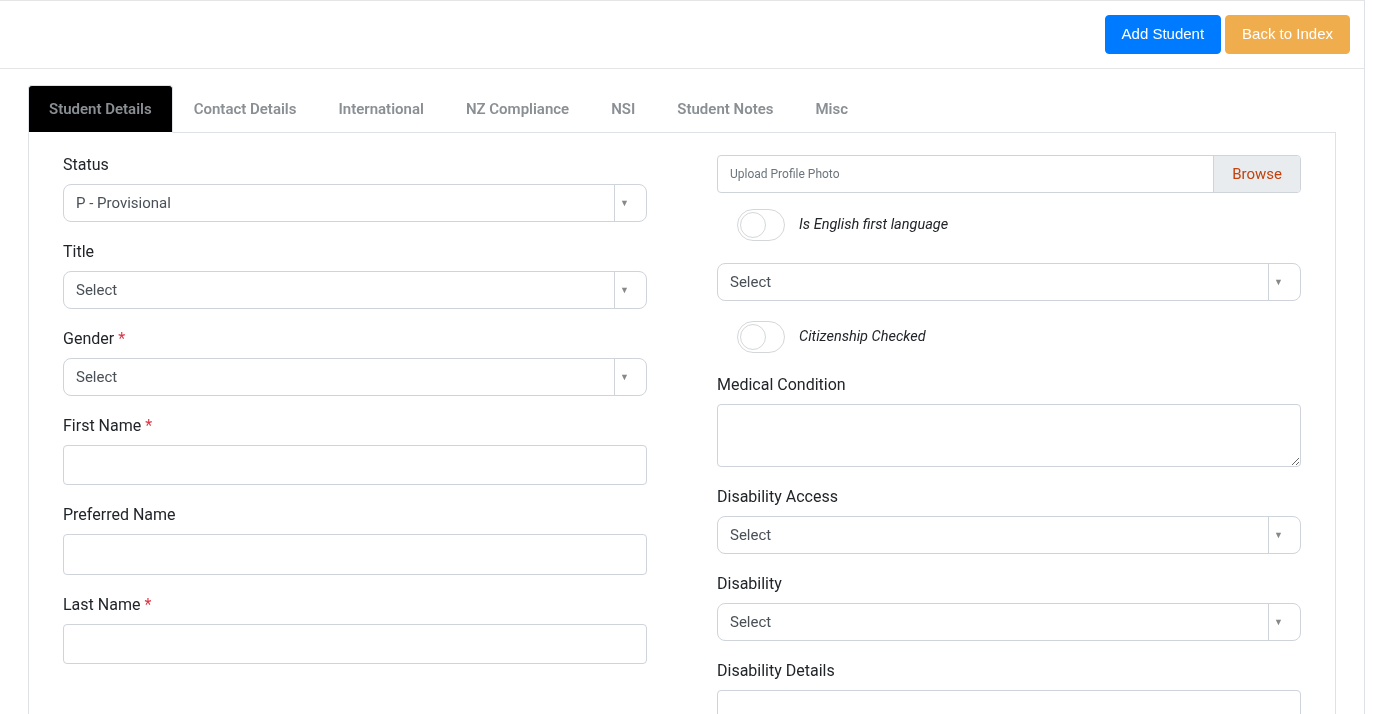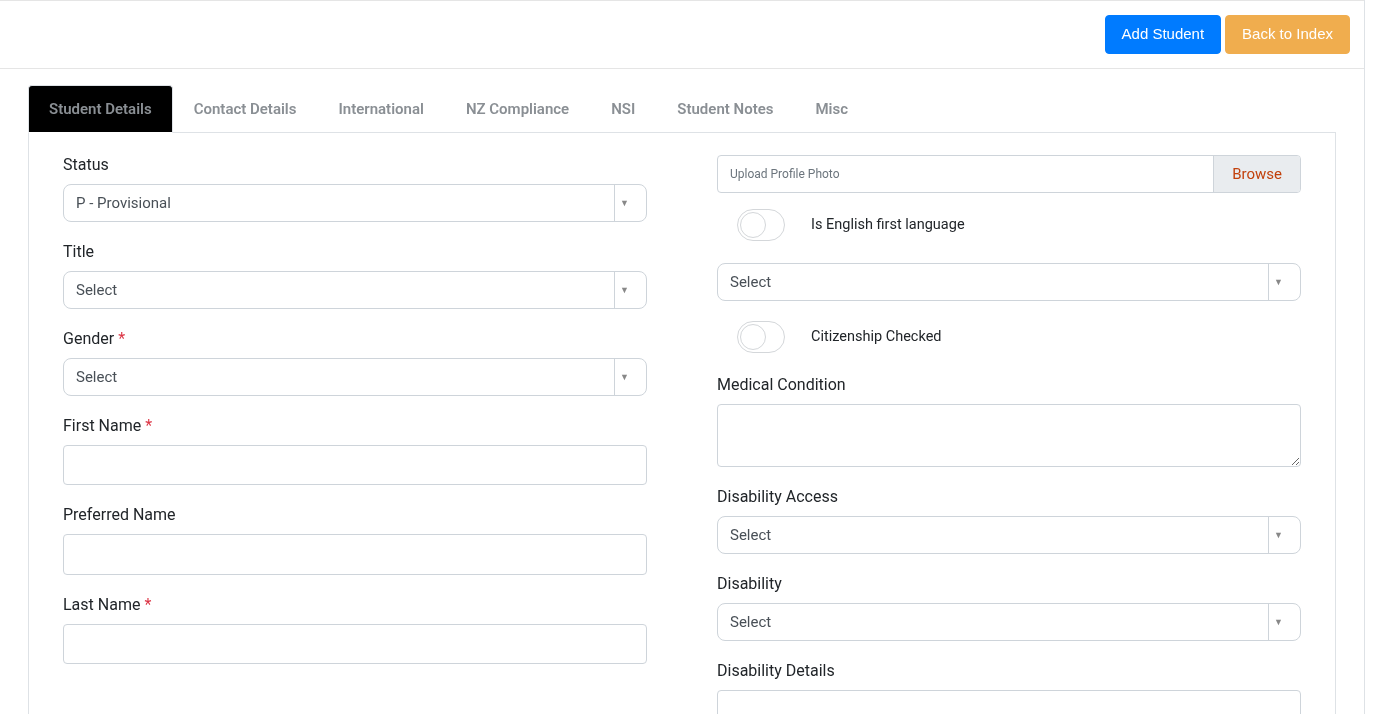--- a/index.html
+++ b/index.html
@@ -174,23 +174,24 @@
       padding: 8px 18px;
       color: #c2410c;
       font-size: 15px;
       cursor: pointer;
       display: flex;
       align-items: center;
     }
     .toggle-row {
       display: flex;
       align-items: center;
-      gap: 26px;
+      gap: 14px;
       margin-bottom: 22px;
       padding-left: 20px;
+      font-style: italic;
     }
     .toggle-switch {
       position: relative;
       width: 48px;
       height: 32px;
       background: #fff;
       border: 1px solid #d4d7da;
       border-radius: 16px;
       cursor: pointer;
     }

